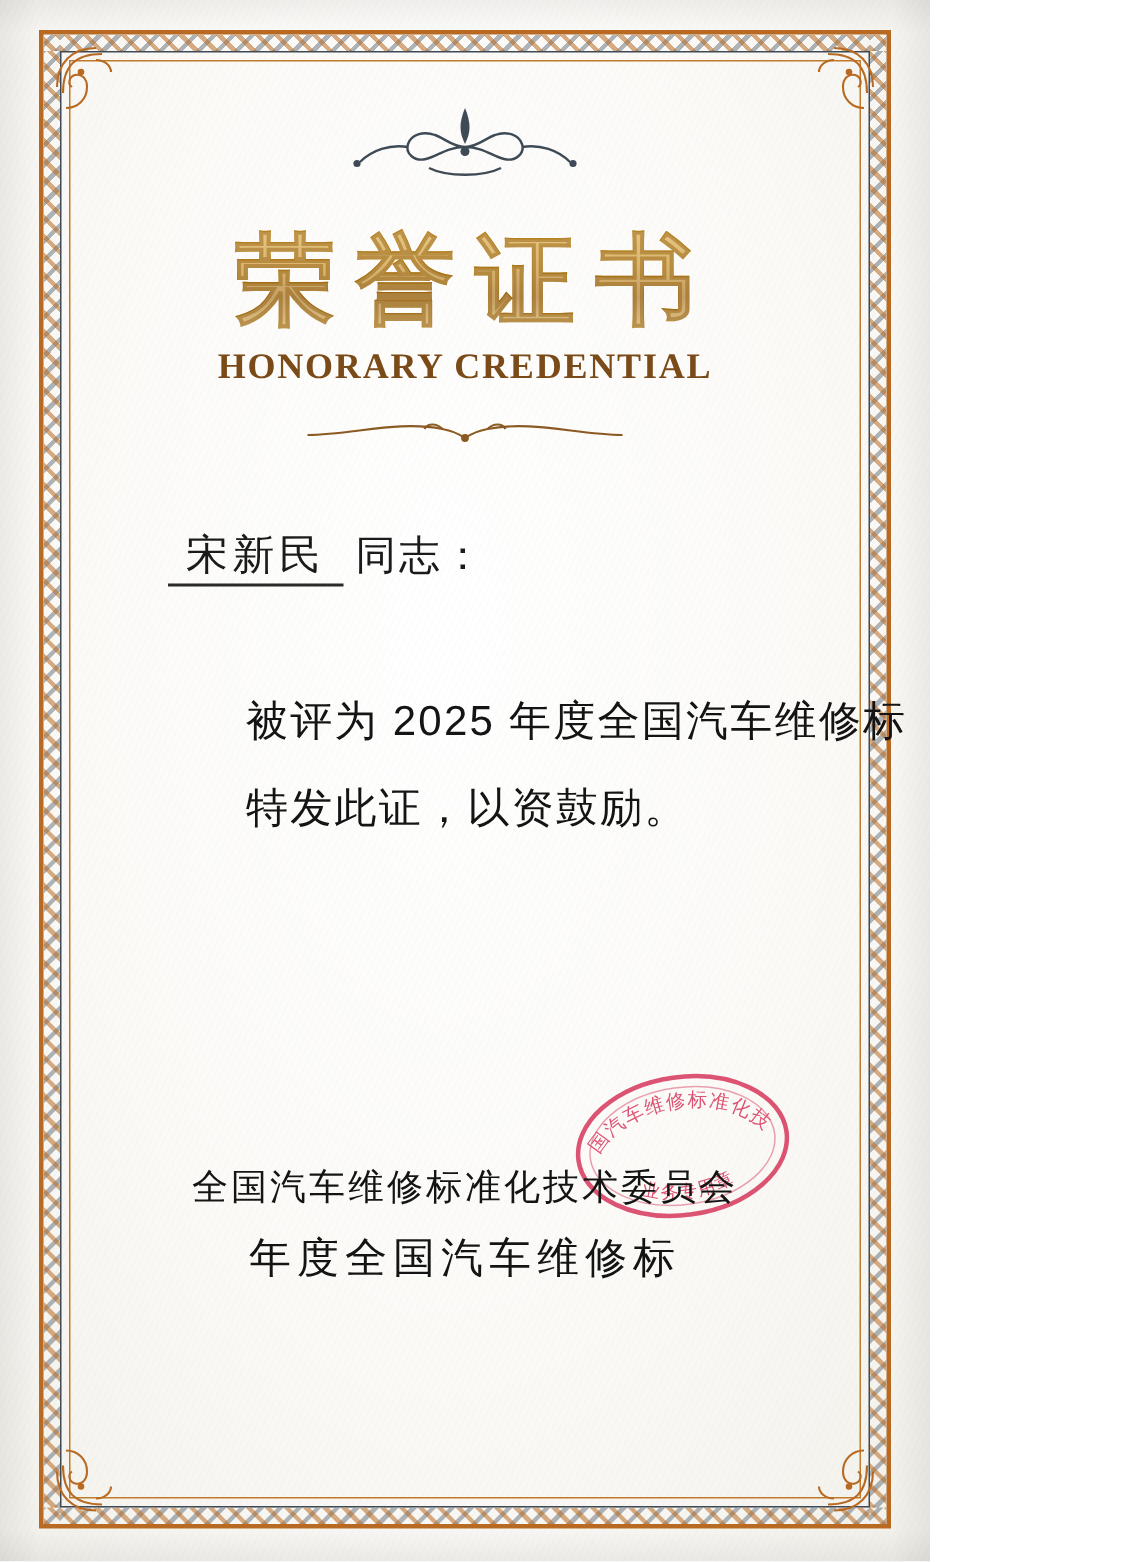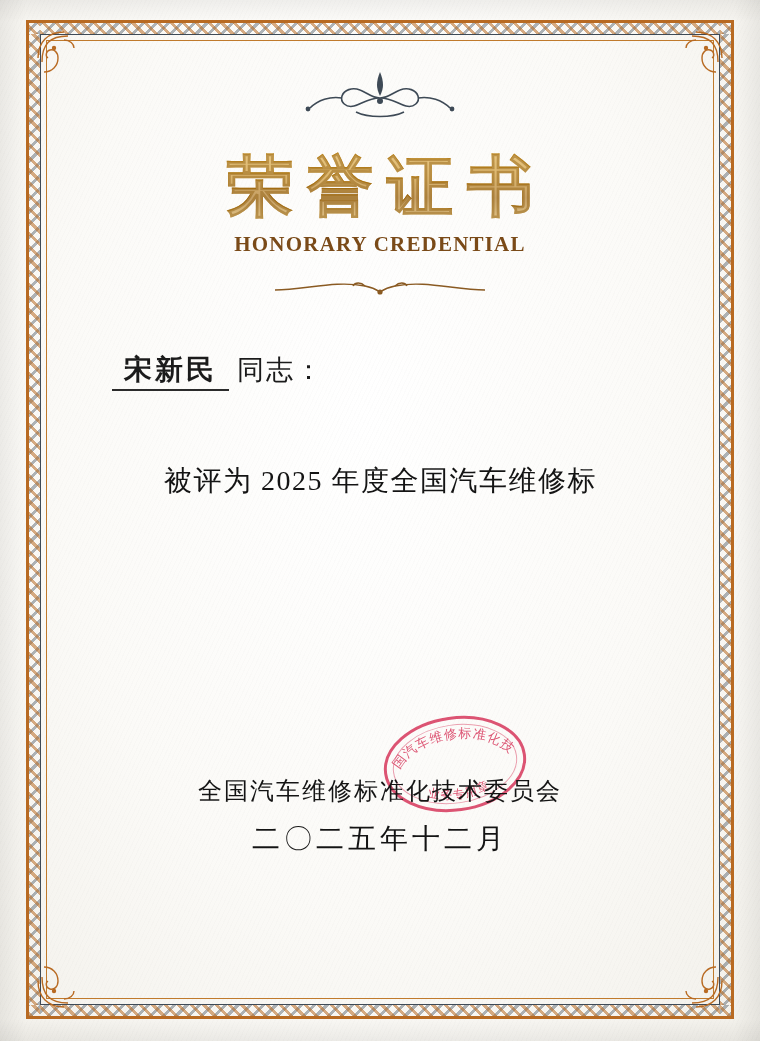--- a/index.html
+++ b/index.html
@@ -10,21 +10,21 @@
   body {
     width: 760px;
     height: 1041px;
     overflow: hidden;
     font-family: "Liberation Serif", serif;
   }
 
   
   .certificate {
     position: relative;
-    width: 760px;
+    width: 620px;
     height: 1041px;
     box-sizing: border-box;
     background:
       repeating-linear-gradient(
         115deg,
         rgba(0,0,0,0.012) 0px,
         rgba(0,0,0,0.012) 1px,
         rgba(255,255,255,0) 1px,
         rgba(255,255,255,0) 4px
       ),
@@ -128,21 +128,21 @@
     -webkit-text-stroke: 0.6px rgba(140,90,10,0.45);
     text-shadow: 0 1px 0 rgba(255,255,255,0.35);
   }
   .title-en {
     position: absolute;
     top: 232px;
     left: 0; right: 0;
     text-align: center;
     font-family: "Liberation Serif", serif;
     font-weight: bold;
-    font-size: 21px;
+    font-size: 24px;
     letter-spacing: 1.2px;
     color: #7a4a18;
   }
   .divider-ornament {
     position: absolute;
     top: 272px;
     left: 50%;
     transform: translateX(-50%);
     width: 230px;
     height: 30px;
@@ -154,42 +154,42 @@
   .recipient-line {
     position: absolute;
     top: 352px;
     left: 112px;
     display: flex;
     align-items: flex-end;
     gap: 8px;
   }
   .recipient-name {
     font-family: "DejaVu Serif", "Liberation Serif", serif;
-    font-weight: bold;
+    font-weight: normal;
     font-size: 28px;
     letter-spacing: 3px;
     color: #1b1b1b;
     padding: 0 12px 3px 12px;
     border-bottom: 2px solid #2b2b2b;
     line-height: 1.1;
   }
   .recipient-suffix {
     font-family: Liberation Sans, sans-serif;
     font-size: 27px;
     letter-spacing: 2px;
     color: #1b1b1b;
     padding-bottom: 3px;
   }
 
   .body-text {
     position: absolute;
     top: 452px;
     left: 108px;
     width: 560px;
-    font-family: Liberation Serif, serif;
+    font-family: Liberation Sans, sans-serif;
     font-size: 28px;
     line-height: 58px;
     letter-spacing: 1.5px;
     color: #141414;
   }
   .body-text p {
     margin: 0;
     text-indent: 56px;
   }
 
@@ -301,35 +301,36 @@
     </svg>
   </div>
 
   <div class="recipient-line">
     <span class="recipient-name">宋新民</span>
     <span class="recipient-suffix">同志：</span>
   </div>
 
   <div class="body-text">
     <p>被评为 2025 年度全国汽车维修标</p>
+    <p>特发此证，以资鼓励。</p>
   </div>
 
   <div class="seal">
     <svg viewBox="0 0 150 104">
       <ellipse cx="75" cy="52" rx="70" ry="46" fill="none" stroke="#d4264e" stroke-width="3"></ellipse>
       <ellipse cx="75" cy="52" rx="62" ry="39" fill="none" stroke="#d4264e" stroke-width="1" opacity="0.55"></ellipse>
       <path id="sealArcTop" d="M16 56 A61 40 0 0 1 134 56" fill="none"></path>
       <text font-family="'DejaVu Serif', serif" font-size="13" fill="#d4264e" letter-spacing="1">
         <textPath href="#sealArcTop" startOffset="50%" text-anchor="middle">全国汽车维修标准化技术</textPath>
       </text>
       <path id="sealArcBot" d="M22 62 A56 36 0 0 0 128 62" fill="none"></path>
       <text font-family="'DejaVu Serif', serif" font-size="12" fill="#d4264e" letter-spacing="1">
         <textPath href="#sealArcBot" startOffset="50%" text-anchor="middle">业务专用章</textPath>
       </text>
     </svg>
   </div>
 
   <div class="signature">
     <div class="sig-org">全国汽车维修标准化技术委员会</div>
-    <div class="sig-date">二〇二五年十二月</div>
+    <div class="sig-date">年度全国汽车维修标</div>
   </div>
 
 </div>
 
 </body></html>

